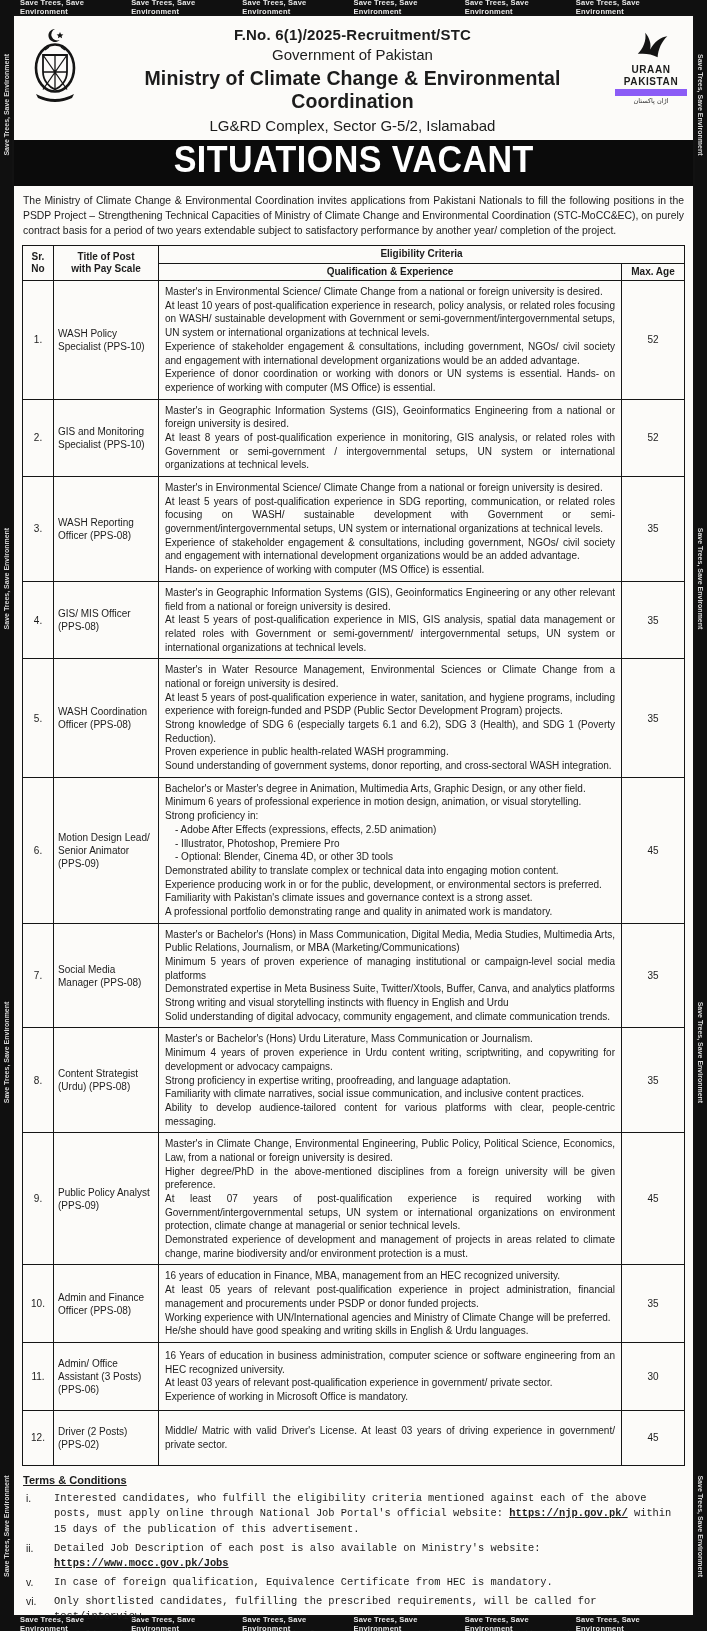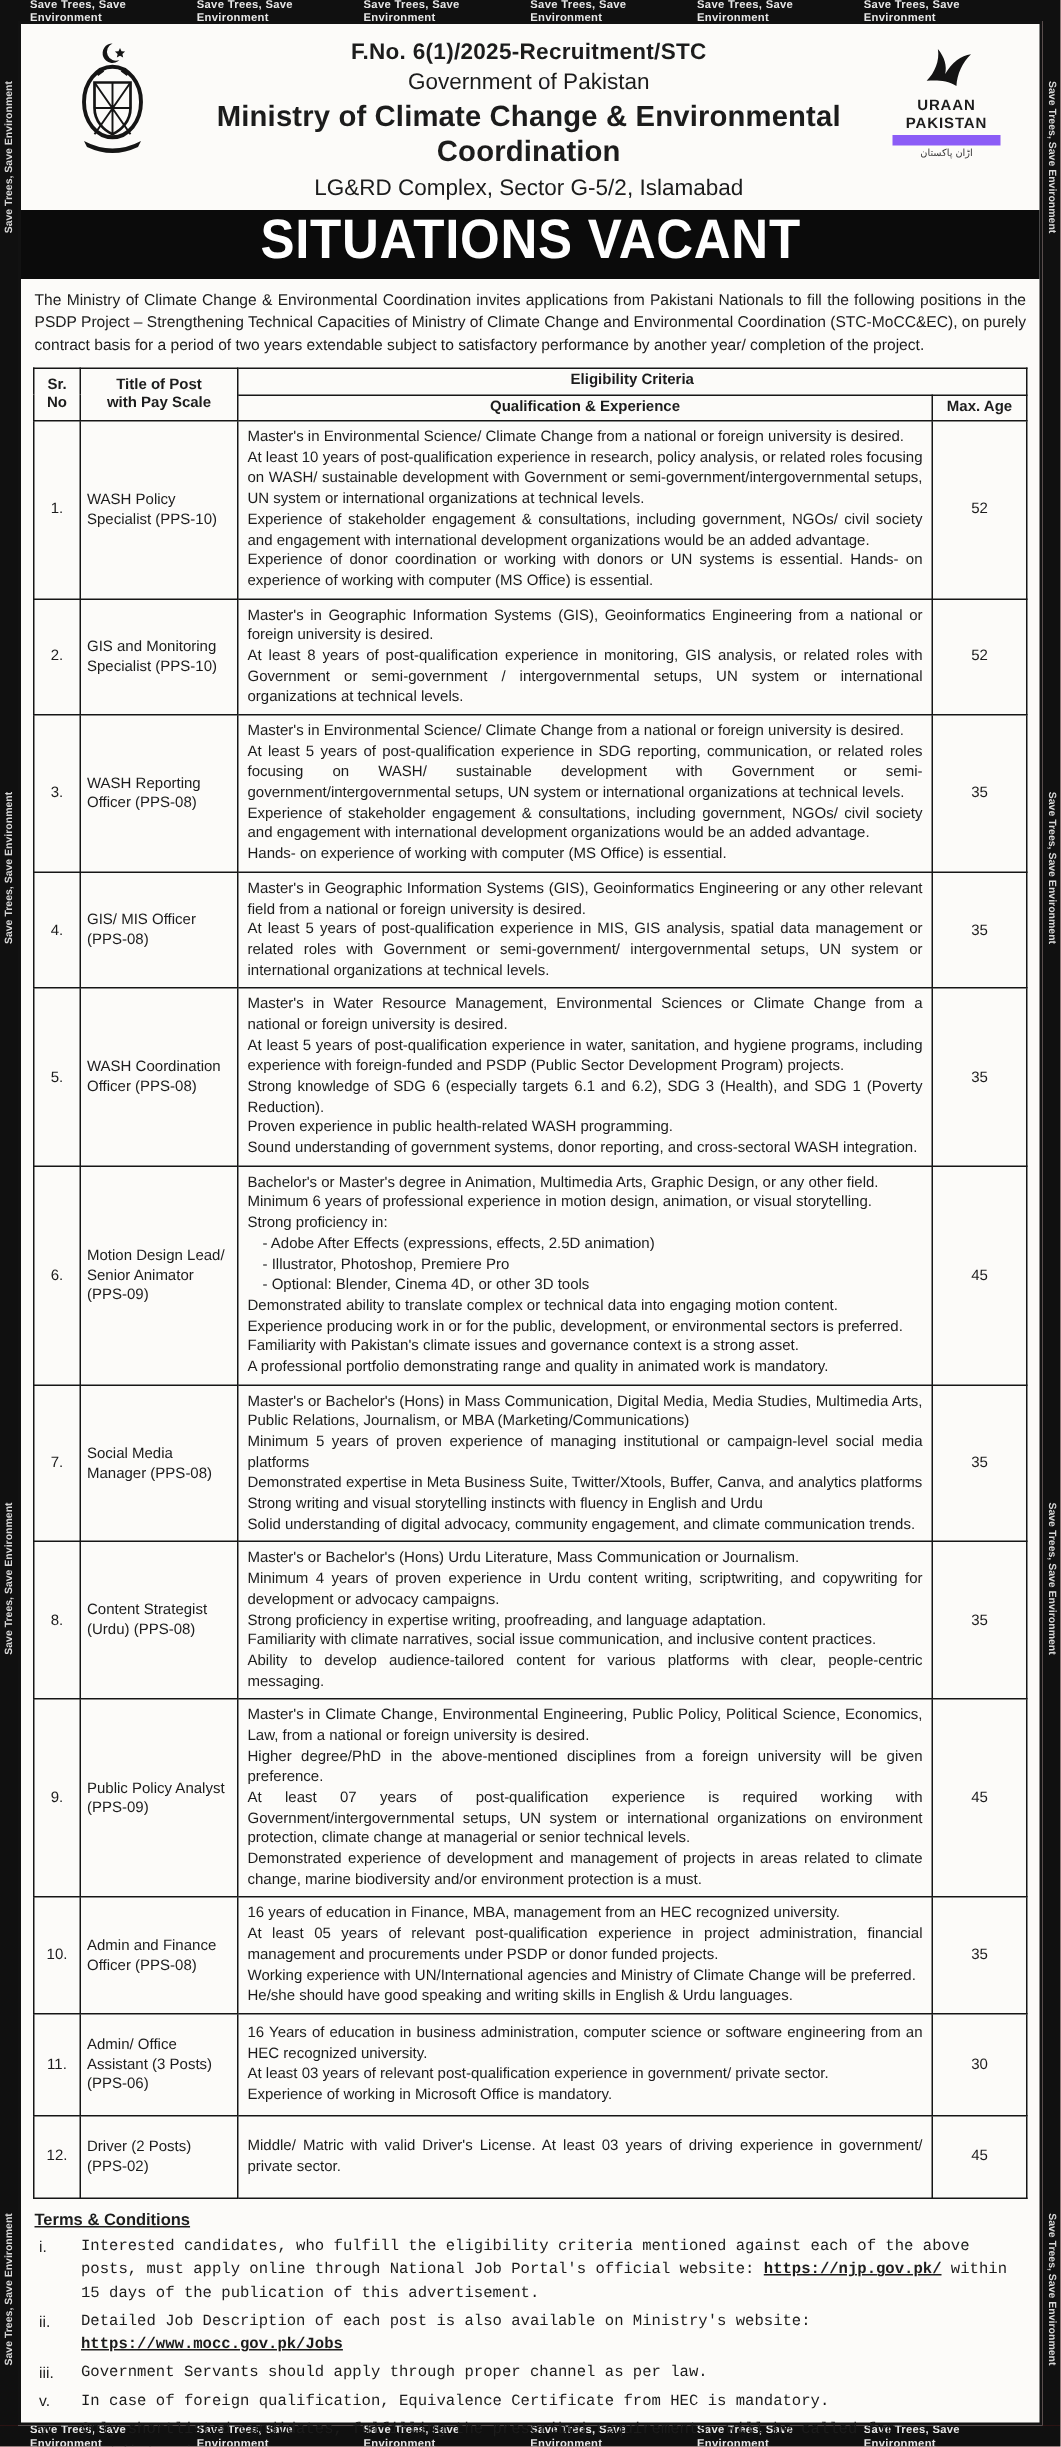--- a/index.html
+++ b/index.html
@@ -27,21 +27,21 @@
   }
   .v-left  .v-inner{transform:rotate(-90deg) translateX(-1603px);transform-origin:0 0;}
   .v-right .v-inner{transform:rotate(90deg)  translateY(-12px);  transform-origin:0 0;}
   
   .ad-frame{
     position:absolute;top:14px;left:12px;right:12px;bottom:14px;
     background:#fcfbf9;border:2px solid #121212;
     display:flex;flex-direction:column;box-sizing:border-box;
   }
   
-  .header{display:flex;align-items:flex-start;padding:10px 26px 6px;}
+  .header{display:flex;align-items:flex-start;padding:10px 6px 6px;}
   .emblem{width:70px;flex:none;display:flex;justify-content:center;padding-top:2px;}
   .header-center{flex:1;text-align:center;}
   .file-no{font-size:15px;font-weight:600;letter-spacing:.2px;}
   .govt-line{font-size:15px;margin-top:3px;}
   .ministry-line{font-size:19.5px;font-weight:800;margin-top:4px;letter-spacing:.1px;}
   .address-line{font-size:15px;margin-top:4px;}
   .uraan{width:72px;flex:none;text-align:center;padding-top:4px;}
   .uraan-word{font-size:10px;font-weight:800;letter-spacing:.6px;line-height:1.15;}
   .uraan-tagline{font-size:6.5px;color:#333;border-top:7px solid #8b5cf6;margin-top:2px;padding-top:1px;font-family:"DejaVu Sans",sans-serif;}
   
@@ -317,24 +317,20 @@
   <div class="term">
     <span class="term-num">i.</span>
     <span class="term-text">Interested candidates, who fulfill the eligibility criteria mentioned against each of the above posts, must apply online through National Job Portal's official website: <span class="term-link">https://njp.gov.pk/</span> within 15 days of the publication of this advertisement.</span>
   </div>
 
   <div class="term">
     <span class="term-num">ii.</span>
     <span class="term-text">Detailed Job Description of each post is also available on Ministry's website: <span class="term-link">https://www.mocc.gov.pk/Jobs</span></span>
   </div>
 
-  <div class="term">
-    <span class="term-num">iii.</span>
-    <span class="term-text">Government Servants should apply through proper channel as per law.</span>
-  </div>
 
 
   <div class="term">
     <span class="term-num">v.</span>
     <span class="term-text">In case of foreign qualification, Equivalence Certificate from HEC is mandatory.</span>
   </div>
 
   <div class="term">
     <span class="term-num">vi.</span>
     <span class="term-text">Only shortlisted candidates, fulfilling the prescribed requirements, will be called for test/interview.</span>

